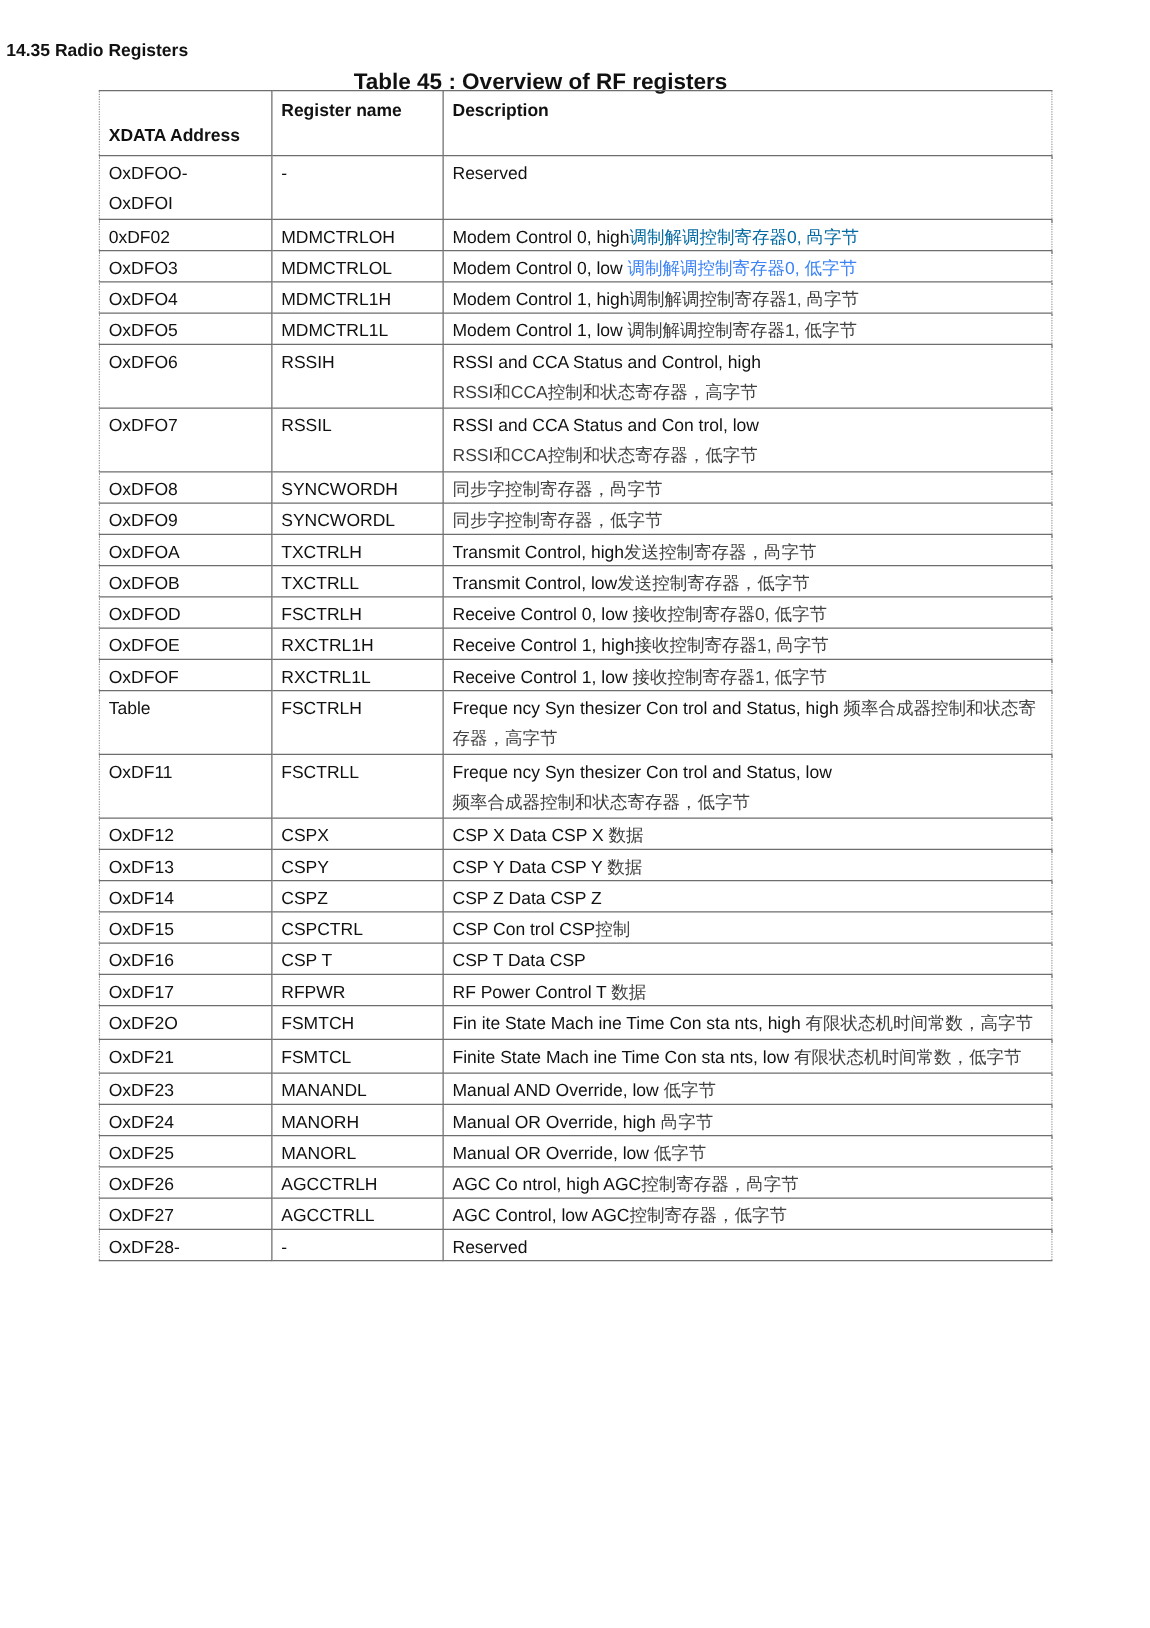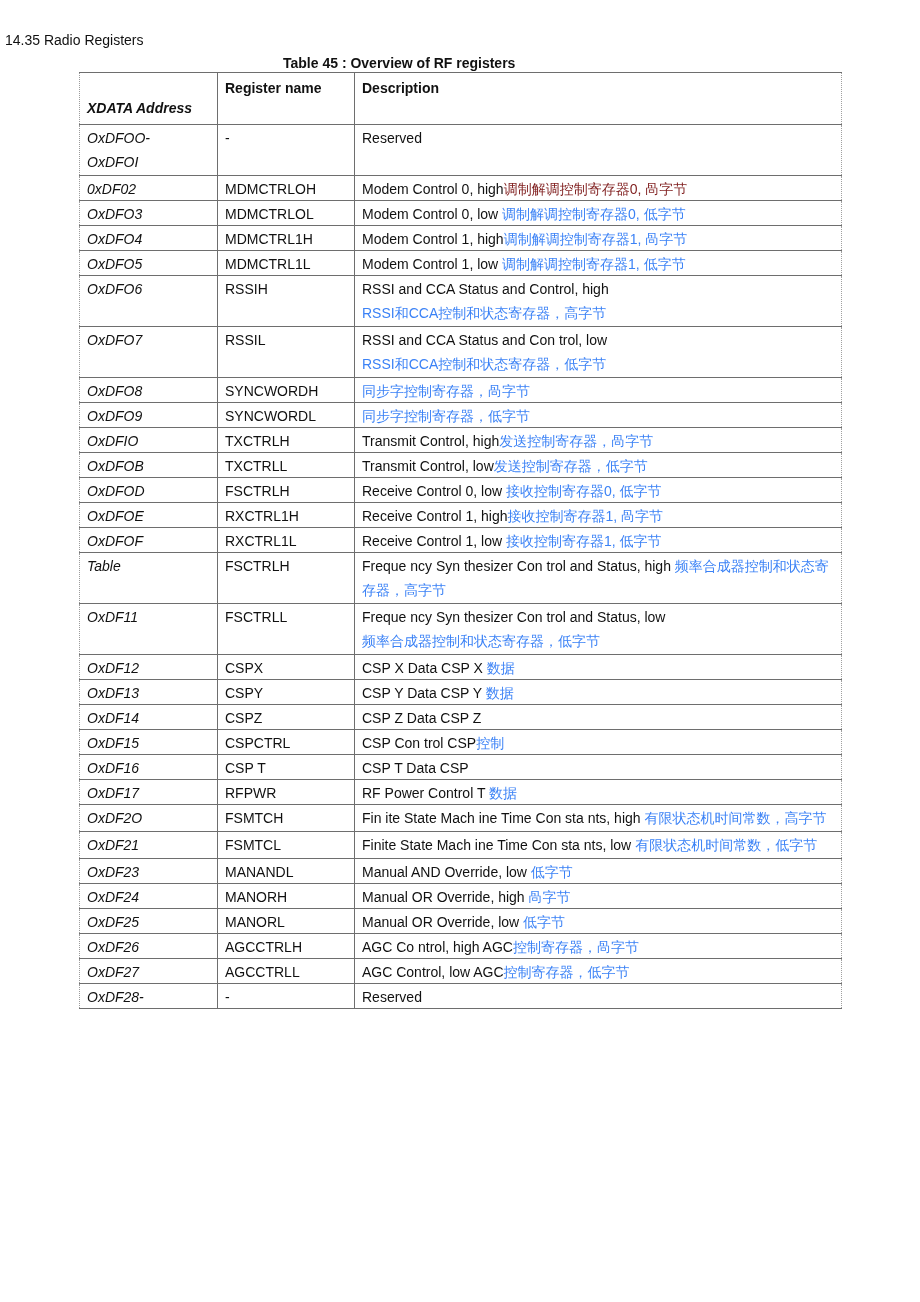--- a/index.html
+++ b/index.html
@@ -3,25 +3,25 @@
   <meta charset="utf-8">
   <style>
     html, body { margin: 0; padding: 0; background: #ffffff; }
     body {
       width: 920px; height: 1302px; position: relative; overflow: hidden;
       font-family: "Liberation Sans", "DejaVu Sans", sans-serif;
       color: #111111;
     }
     .section-title {
       position: absolute; left: 5px; top: 32px;
-      font-size: 14px; font-weight: normal; letter-spacing: 0;
+      font-size: 14px; font-weight: bold; letter-spacing: 0;
     }
     .table-caption {
       position: absolute; left: 283px; top: 55px;
-      font-size: 14px; font-weight: bold;
+      font-size: 18px; font-weight: bold;
     }
     table.reg {
       position: absolute; left: 79px; top: 72px;
       width: 762px;
       border-collapse: collapse;
       table-layout: fixed;
       font-size: 14px;
     }
     table.reg col.c1 { width: 138px; }
     table.reg col.c2 { width: 137px; }
@@ -32,23 +32,23 @@
       vertical-align: top;
       text-align: left;
       line-height: 24px;
     }
     table.reg th {
       font-weight: bold; height: 44px; margin-top: 28px;
     }
     table.reg th.addr { vertical-align: bottom; padding-bottom: 4px; }
     table.reg td { height: 19px; line-height: 19px; padding-top: 4px; padding-bottom: 1px; }
     table.reg td.multi { line-height: 24px; padding-top: 1px; }
-    .outer { border-left: 1px dotted #9a9a9a !important; font-style: italic; }
+    .outer { border-left: 1px dotted #9a9a9a !important; }
     .outer-r { border-right: 1px dotted #a0a0a0 !important; }
-    .cjk { color: #3b82f6; }
+    .cjk { color: #404040; }
   </style>
 </head>
 <body>
 
 <div class="section-title">14.35 Radio Registers</div>
 <div class="table-caption">Table 45 : Overview of RF registers</div>
 
 <table class="reg">
   <colgroup>
       <col class="c1">
@@ -64,21 +64,21 @@
   </thead>
   <tbody id="reg-body">
       <tr>
         <td class="outer multi"><span>OxDFOO-</span><br><span>OxDFOI</span></td>
         <td>-</td>
         <td class="outer-r"><span>Reserved</span></td>
       </tr>
       <tr>
         <td class="outer"><span>0xDF02</span></td>
         <td>MDMCTRLOH</td>
-        <td class="outer-r"><span>Modem Control 0, high</span><span class="cjk" style="color: #7f1d1d;">调制解调控制寄存器0, 咼字节</span></td>
+        <td class="outer-r"><span>Modem Control 0, high</span><span class="cjk" style="color: #0369a1;">调制解调控制寄存器0, 咼字节</span></td>
       </tr>
       <tr>
         <td class="outer"><span>OxDFO3</span></td>
         <td>MDMCTRLOL</td>
         <td class="outer-r"><span>Modem Control 0, low </span><span class="cjk" style="color: #3b82f6;">调制解调控制寄存器0, 低字节</span></td>
       </tr>
       <tr>
         <td class="outer"><span>OxDFO4</span></td>
         <td>MDMCTRL1H</td>
         <td class="outer-r"><span>Modem Control 1, high</span><span class="cjk">调制解调控制寄存器1, 咼字节</span></td>
@@ -102,21 +102,21 @@
         <td class="outer"><span>OxDFO8</span></td>
         <td>SYNCWORDH</td>
         <td class="outer-r"><span class="cjk">同步字控制寄存器，咼字节</span></td>
       </tr>
       <tr>
         <td class="outer"><span>OxDFO9</span></td>
         <td>SYNCWORDL</td>
         <td class="outer-r"><span class="cjk">同步字控制寄存器，低字节</span></td>
       </tr>
       <tr>
-        <td class="outer"><span>OxDFIO</span></td>
+        <td class="outer"><span>OxDFOA</span></td>
         <td>TXCTRLH</td>
         <td class="outer-r"><span>Transmit Control, high</span><span class="cjk">发送控制寄存器，咼字节</span></td>
       </tr>
       <tr>
         <td class="outer"><span>OxDFOB</span></td>
         <td>TXCTRLL</td>
         <td class="outer-r"><span>Transmit Control, low</span><span class="cjk">发送控制寄存器，低字节</span></td>
       </tr>
       <tr>
         <td class="outer"><span>OxDFOD</span></td>

